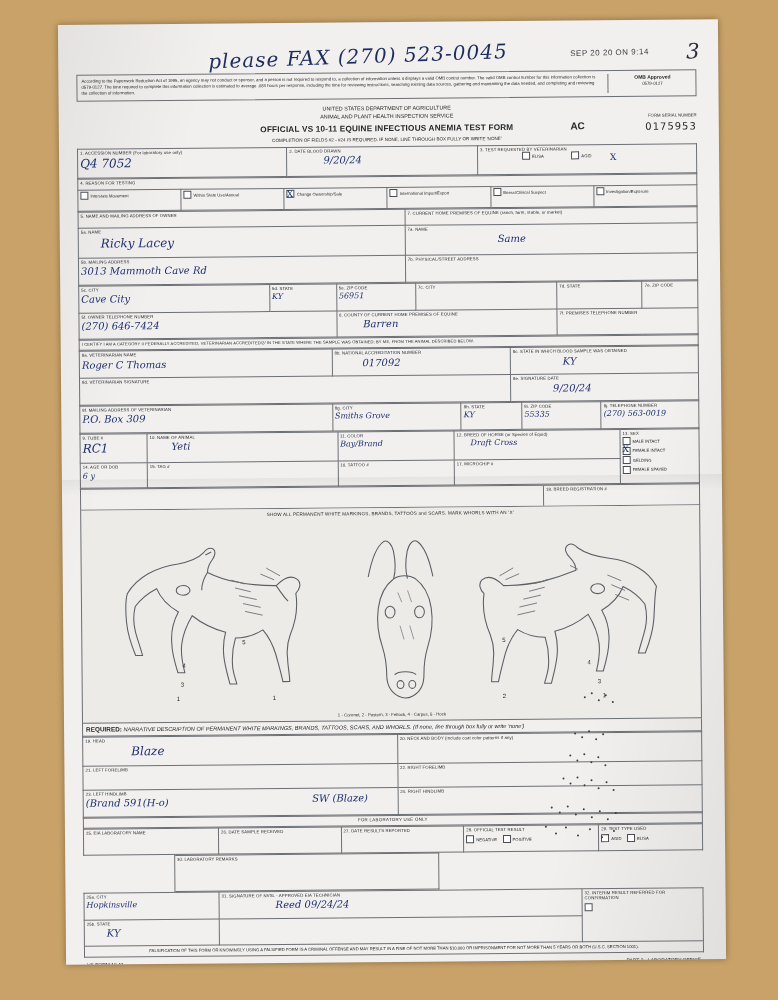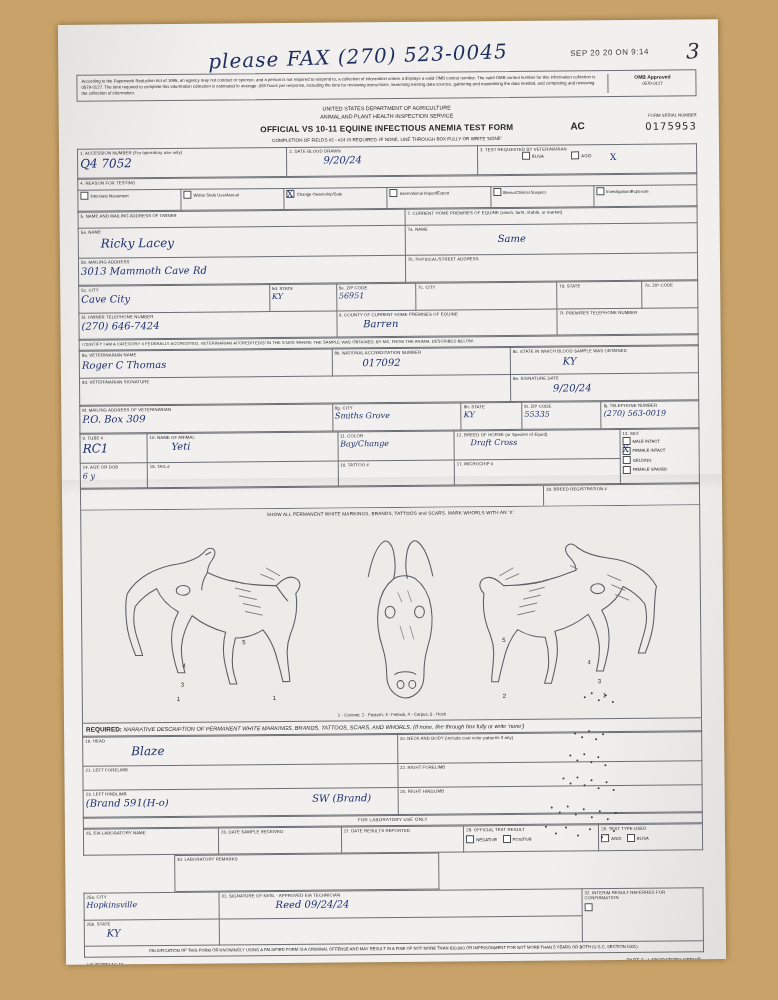--- a/index.html
+++ b/index.html
@@ -402,21 +402,21 @@
         <td style="width:10%">
           <span class="lab">9. TUBE #</span>
           <span class="hwv lg">RC1</span>
         </td>
         <td style="width:30%">
           <span class="lab">10. NAME OF ANIMAL</span>
           <span class="hwv" style="margin-left:22px">Yeti</span>
         </td>
         <td style="width:18%">
           <span class="lab">11. COLOR</span>
-          <span class="hwv sm">Bay/Change</span>
+          <span class="hwv sm">Bay/Brand</span>
         </td>
         <td style="width:26%">
           <span class="lab">12. BREED OF HORSE (or Species of Equid)</span>
           <span class="hwv sm" style="margin-left:14px">Draft Cross</span>
         </td>
         <td rowspan="2">
           <span class="lab">13. SEX</span>
           <div style="margin-top:1px"><span class="ck-wrap">
                   <span class="chk"></span>
                   <span>MALE INTACT</span>
@@ -543,21 +543,21 @@
           <span class="lab">22. RIGHT FORELIMB</span>
         </td>
       </tr>
       <tr>
         <td style="height:16px">
           <span class="lab">23. LEFT HINDLIMB</span>
           <span class="hwv">(Brand 591(H-o)</span>
         </td>
         <td style="height:16px">
           <span class="lab">24. RIGHT HINDLIMB</span>
-          <span class="hwv" style="position:absolute;left:-86px;top:3px">SW (Brand)</span>
+          <span class="hwv" style="position:absolute;left:-86px;top:3px">SW (Blaze)</span>
         </td>
       </tr>
     </tbody>
       </table>
 
     <table class="grid">
       <tbody>
           <tr>
             <td style="height:7px;padding-bottom:1px" class="labonly">FOR LABORATORY USE ONLY</td>
           </tr>

